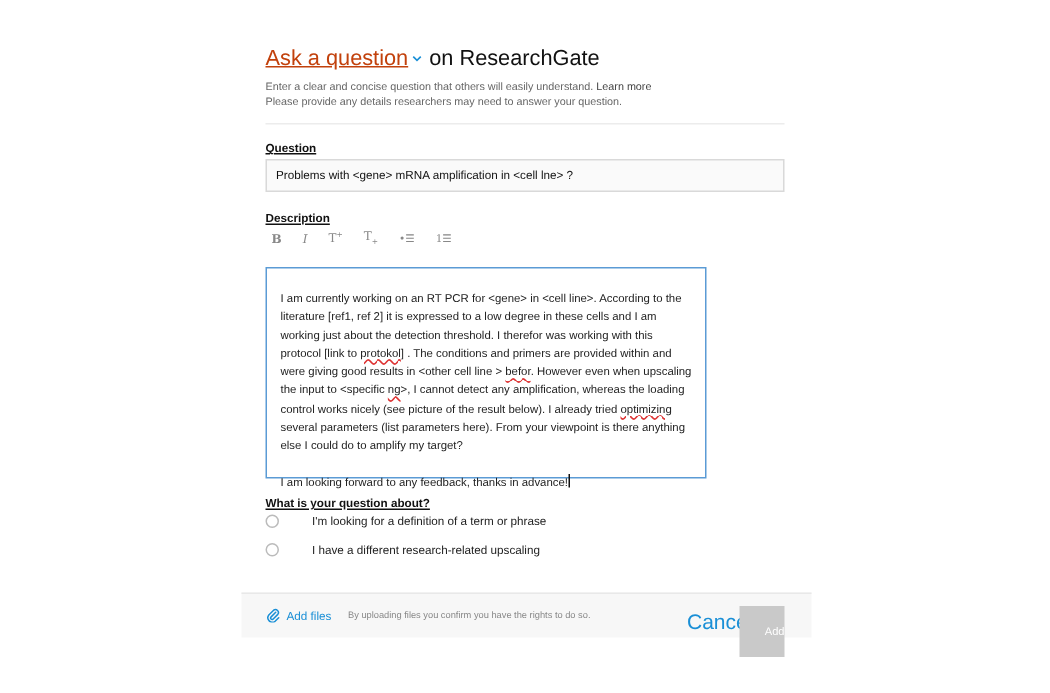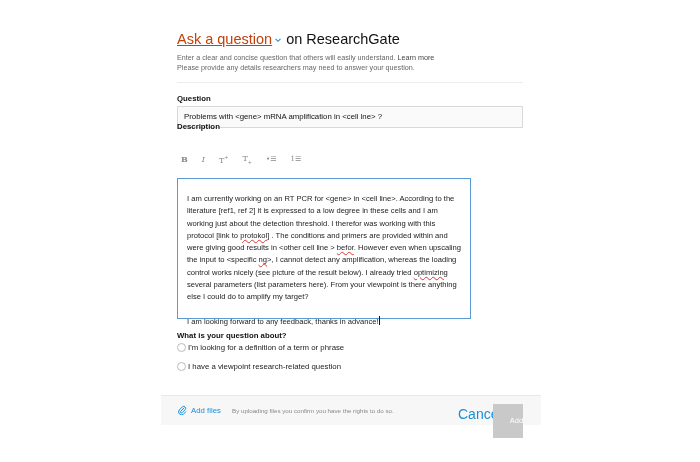--- a/index.html
+++ b/index.html
@@ -8,34 +8,34 @@
 
     .header { position: absolute; left: 177px; top: 30px; }
     .title { font-size: 14.5px; line-height: 18px; color: #111; white-space: nowrap; }
     .title .ask { color: #c2410c; text-decoration: underline; cursor: pointer; }
     .title .chev { display: inline-block; width: 8px; height: 8px; margin: 0 4px 0 2px; vertical-align: 0px; }
     .subtitle { margin-top: 5px; font-size: 7.2px; line-height: 10px; color: #666; white-space: nowrap; }
     .subtitle .learn { color: #444; cursor: pointer; }
 
     .divider-top { position: absolute; left: 177px; top: 82px; width: 346px; height: 1px; background: #ececec; }
 
-    .label { position: absolute; font-size: 7.8px; font-weight: bold; color: #111; }
+    .label { position: absolute; font-size: 7.8px; font-weight: bold; color: #111; text-decoration: underline; }
     .question-input { position: absolute; left: 177px; top: 106px; width: 346px; height: 22px; border: 1px solid #d9d9d9; background: #fafafa; font-size: 7.8px; padding: 0 6px; line-height: 20px; color: #111; white-space: nowrap; }
 
     .toolbar { position: absolute; left: 181px; top: 153px; height: 12px; display: flex; align-items: center; }
     .tb-btn { font-family: "DejaVu Serif", serif; font-size: 8px; color: #888; margin-right: 14px; cursor: pointer; }
     .tb-btn sup, .tb-btn sub { font-size: 5px; }
 
     .desc-box { position: absolute; left: 177px; top: 178px; width: 294px; height: 141px; border: 1px solid #5b9bd5; background: #fff; padding: 14px 8px 0 9px; font-size: 7.6px; line-height: 12.3px; color: #222; }
     .desc-box p { margin-bottom: 12.3px; }
     .squig { text-decoration: underline wavy #d33; text-decoration-thickness: 0.6px; text-underline-offset: 1px; }
     .caret { display: inline-block; width: 1px; height: 9px; background: #111; vertical-align: -1px; }
 
     .about-label { left: 177px; top: 331px; }
-    .radio-row { position: absolute; left: 177px; display: flex; align-items: center; font-size: 7.8px; color: #222; cursor: pointer; }
+    .radio-row { position: absolute; left: 177px; display: flex; align-items: center; font-size: 7.8px; color: #222; cursor: pointer; gap: 20px; }
     .radio { width: 9px; height: 9px; border: 1px solid #bbb; border-radius: 50%; margin-right: 2px; background: #fff; }
 
     .footer { position: absolute; left: 161px; top: 395px; width: 380px; height: 30px; background: #f7f7f7; border-top: 1px solid #e8e8e8; }
     .add-files { position: absolute; left: 16px; top: 9px; display: flex; align-items: center; color: #1a8fd6; font-size: 7.8px; cursor: pointer; }
     .add-files svg { width: 10px; height: 10px; margin-right: 4px; }
     .upload-note { position: absolute; left: 71px; top: 11px; font-size: 6.2px; color: #888; white-space: nowrap; }
     .cancel { position: absolute; left: 297px; top: 10px; font-size: 14px; color: #1a8fd6; cursor: pointer; }
     .add-btn { position: absolute; left: 332px; top: 8px; width: 30px; height: 34px; background: #c9c9c9; color: #fff; font-size: 7.4px; line-height: 18px; text-align: right; border: none; cursor: not-allowed; }
   </style>
 </head>
@@ -52,21 +52,21 @@
     <span class="learn">Learn more</span><br>
     <span>Please provide any details researchers may need to answer your question.</span>
   </div>
 </div>
 
 <div class="divider-top"></div>
 
 <div class="label" style="left:177px; top:94px;">Question</div>
 <div class="question-input">Problems with &lt;gene&gt; mRNA amplification in &lt;cell lne&gt; ?</div>
 
-<div class="label" style="left:177px; top:122px;">Description</div>
+<div class="label" style="left:177px; top:141px;">Description</div>
 
 <div class="toolbar">
   <span class="tb-btn" style="font-weight:bold;"><span>B</span></span>
   <span class="tb-btn" style="font-style:italic;"><span>I</span></span>
   <span class="tb-btn"><span>T</span><sup>+</sup></span>
   <span class="tb-btn"><span>T</span><sub>+</sub></span>
   <span class="tb-btn" style="font-size:7px;"><span>•☰</span></span>
   <span class="tb-btn" style="font-size:7px;"><span>1☰</span></span>
 </div>
 
@@ -75,21 +75,21 @@
   <p><span>I am looking forward to any feedback, thanks in advance!</span><span class="caret"></span></p>
 </div>
 
 <div class="label about-label">What is your question about?</div>
 <div class="radio-row" style="top:343px;">
   <span class="radio"></span>
   <span>I'm looking for a definition of a term or phrase</span>
 </div>
 <div class="radio-row" style="top:362px;">
   <span class="radio"></span>
-  <span>I have a viewpoint research-related question</span>
+  <span>I have a different research-related upscaling</span>
 </div>
 
 <div class="footer">
   <div class="add-files">
     <svg viewBox="0 0 10 10">
         <path d="M6.8 3.2 L3.6 6.4 a1 1 0 0 0 1.4 1.4 L8.2 4.6 a2 2 0 0 0 -2.8 -2.8 L2.2 5 a3 3 0 0 0 4.2 4.2 L8.8 6.8" stroke="#1a8fd6" stroke-width="1" fill="none" stroke-linecap="round"></path>
       </svg>
     <span>Add files</span>
   </div>
   <div class="upload-note">By uploading files you confirm you have the rights to do so.</div>

